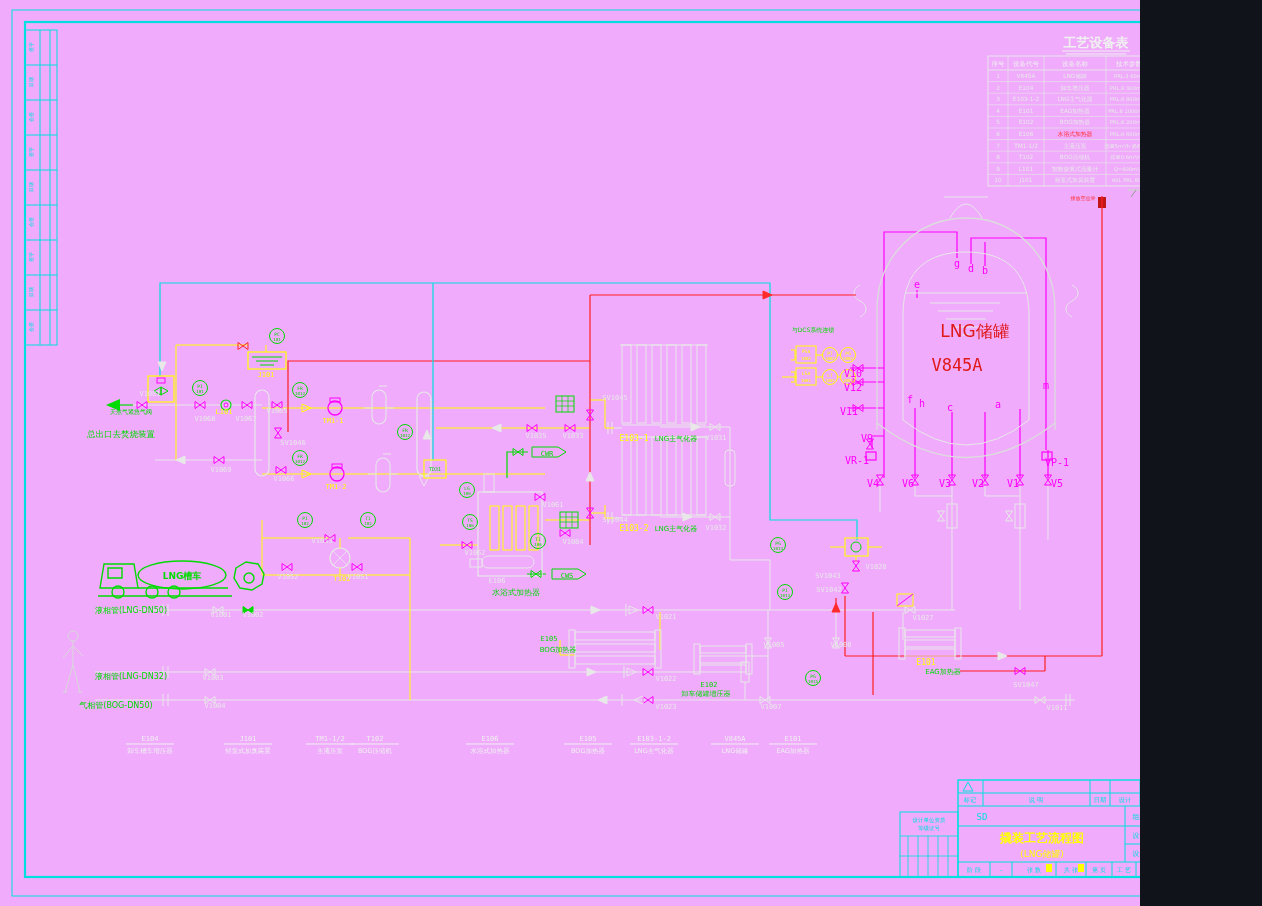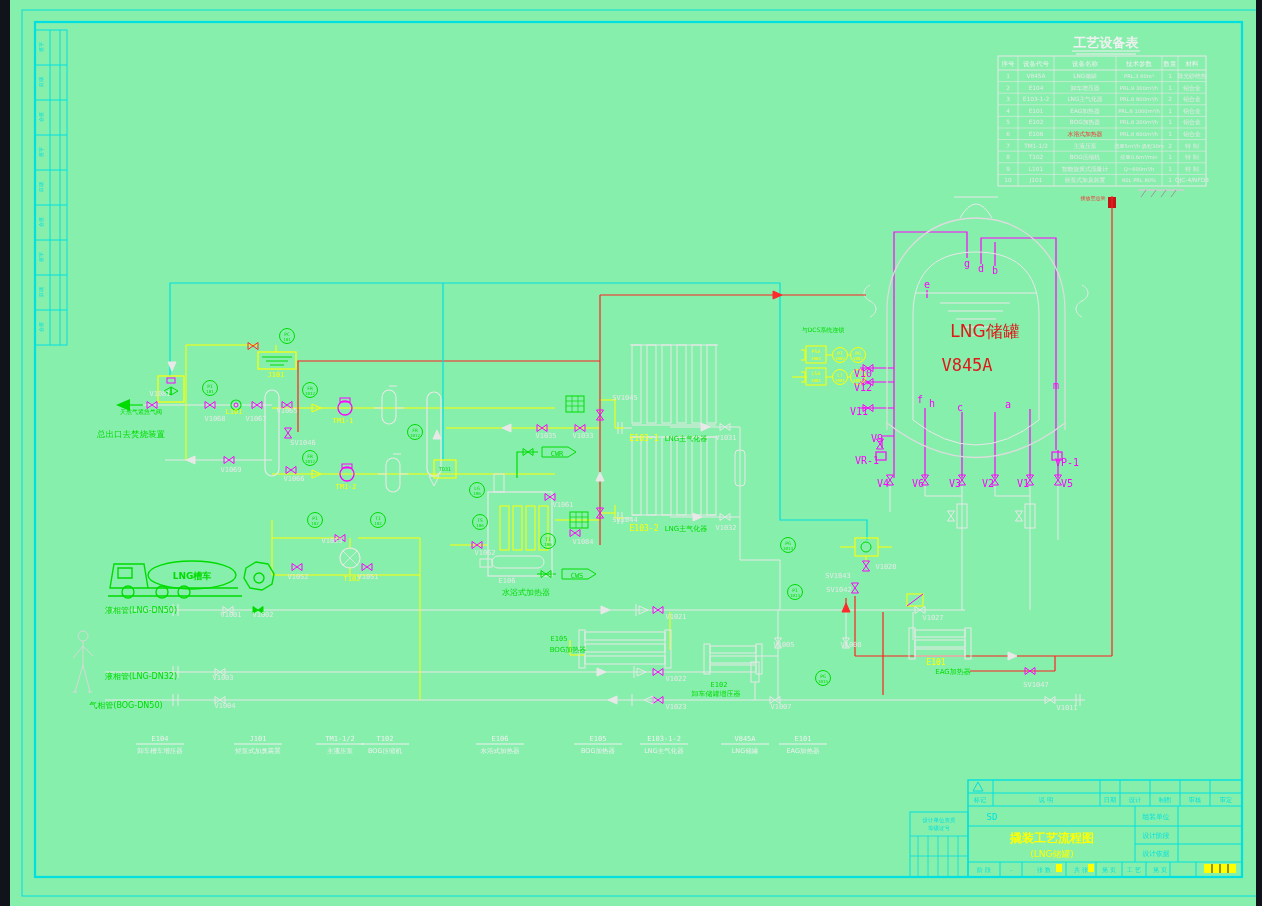--- a/index.html
+++ b/index.html
@@ -1,16 +1,16 @@
 <!DOCTYPE html>
 <html><head>
 <meta charset="utf-8">
 <style>
   html,body{margin:0;padding:0;background:#10141a;}
-  .stage{width:1246px;height:906px;position:relative;background:#86efac;overflow:hidden;margin-left:10px;}
+  .stage{width:1140px;height:906px;position:relative;background:#f0abfc;overflow:hidden;}
   svg{display:block;}
   text{font-family:"DejaVu Sans Mono","DejaVu Sans",sans-serif;}
   .cjk{font-family:"DejaVu Sans","Liberation Sans",sans-serif;}
 </style>
 </head>
 <body>
 
 <div class="stage">
 <svg width="1262" height="906" viewBox="0 0 1262 906" xmlns="http://www.w3.org/2000/svg">
 

